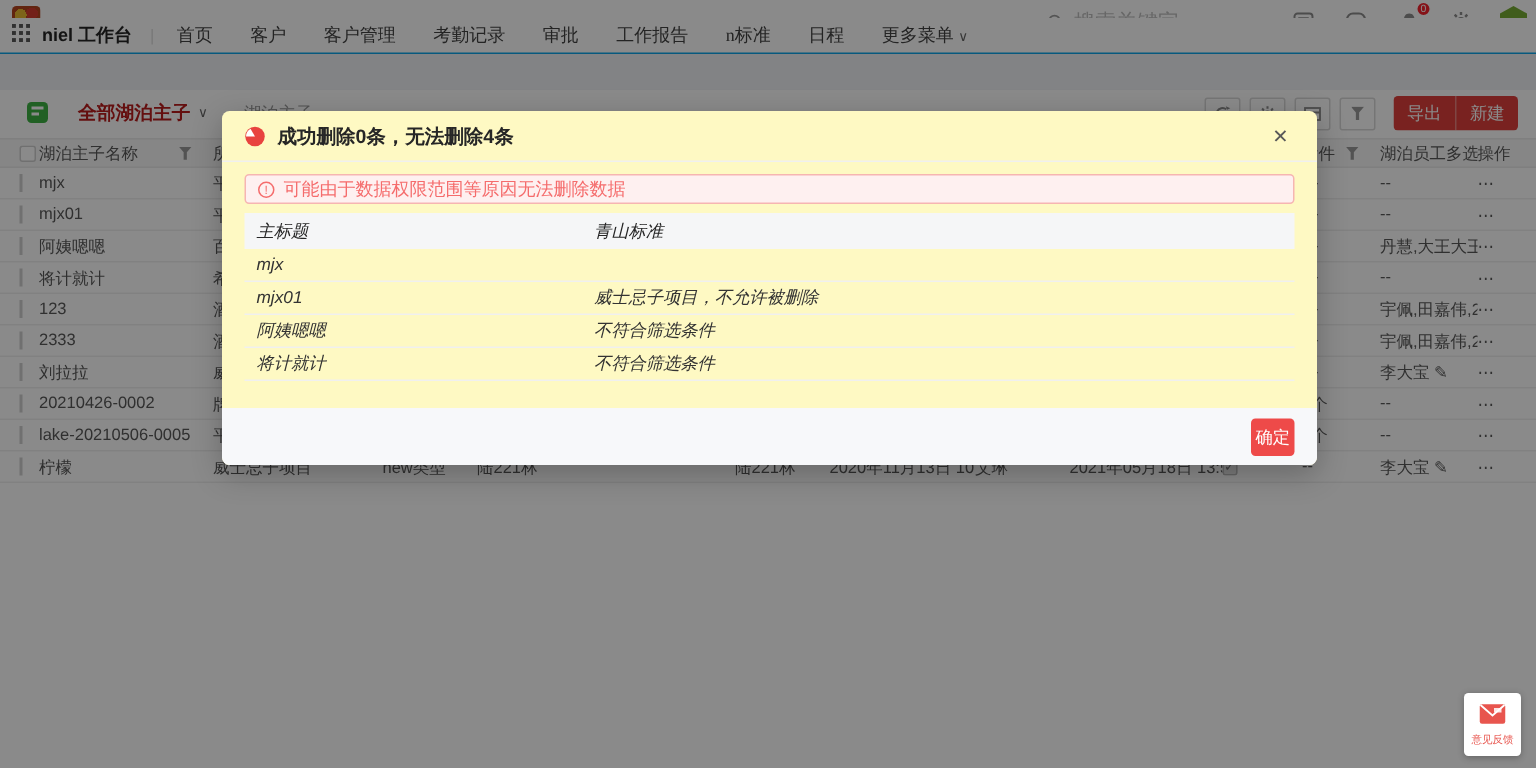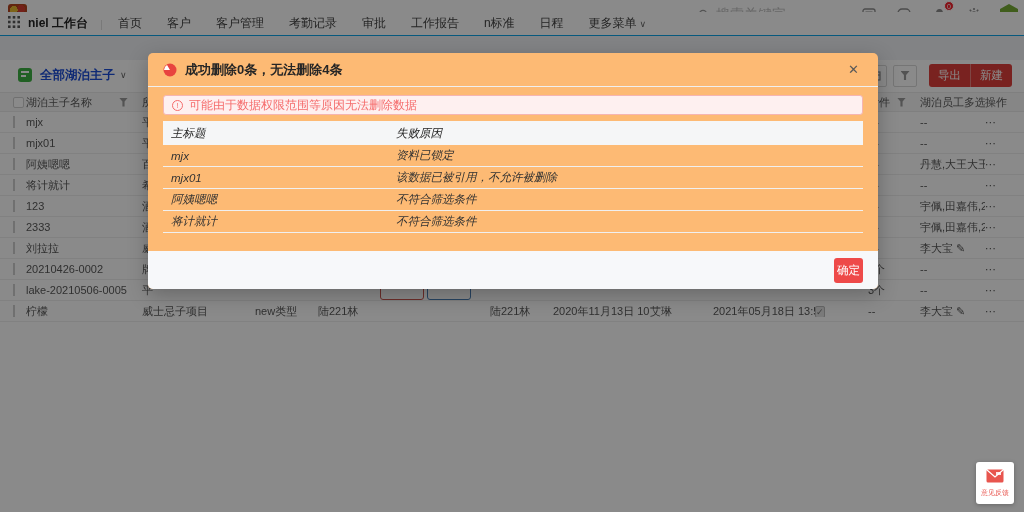--- a/index.html
+++ b/index.html
@@ -23,31 +23,31 @@
            background:#f5222d; color:#fff; font-size:7px; line-height:10px; text-align:center; border:1px solid #fff; }
   .avatar { width:18px; height:20px; background:#76ad34; clip-path:polygon(50% 0,100% 25%,100% 75%,50% 100%,0 75%,0 25%);
             display:flex; align-items:center; justify-content:center; color:#fff; font-size:8px; font-weight:bold; }
 
   
   .navbar { position:absolute; top:12px; left:0; right:0; height:24px; background:#fff; display:flex; align-items:center; border-bottom:1px solid #0ea5e9; }
   .gridico { margin-left:8px; margin-right:8px; }
   .workspace { font-weight:bold; font-size:12px; color:#262626; }
   .nav-div { color:#ddd; margin:0 10px 0 12px; font-size:11px; }
   .nav-items { display:flex; align-items:center; gap:15px; }
-  .nav-item { font-size:12px; color:#444; cursor:pointer; padding:0 5px; white-space:nowrap; }
+  .nav-item { font-size:12px; color:#444; cursor:pointer; padding:0 5px; white-space:nowrap;font-family:Liberation Serif, serif; }
   .nav-more { display:flex; align-items:center; gap:3px; }
   .caret { font-size:9px; color:#666; }
 
   
   .content { position:absolute; top:60px; left:0; right:0; bottom:0; background:#fff; }
   .toolbar { position:relative; height:30px; display:flex; align-items:center; }
   .view-icon { width:14px; height:14px; margin-left:18px; background:#3eb244; border-radius:3px; position:relative; }
   .view-icon:before { content:""; position:absolute; left:3px; top:3px; width:8px; height:2px; background:#fff; }
   .view-icon:after { content:""; position:absolute; left:3px; top:7px; width:5px; height:2px; background:#fff; }
-  .view-name { font-weight:bold; font-size:12.5px; color:#1d4ed8; margin-left:8px; }
+  .view-name { font-weight:bold; font-size:12.5px; color:#b91c1c; margin-left:20px; }
   .view-caret { margin-left:5px; }
   .view-label { margin-left:24px; color:#999; font-size:11.5px; }
   .tool-right { position:absolute; right:12px; top:4px; display:flex; align-items:center; gap:6px; }
   .icon-btn { width:24px; height:22px; border:1px solid #d9d9d9; border-radius:2px; background:#fff;
               display:flex; align-items:center; justify-content:center; color:#8c8c8c; font-size:12px; cursor:pointer; }
   .funnel { display:inline-block; width:9px; height:9px; background:#9a9a9a;
             clip-path:polygon(0 0,100% 0,62% 45%,62% 100%,38% 100%,38% 45%); }
   .red-group { display:flex; margin-left:6px; border-radius:3px; overflow:hidden; }
   .red-btn { background:#df403b; color:#fff; font-size:11.5px; padding:4px 9px; cursor:pointer; }
   .red-btn + .red-btn { border-left:1px solid rgba(255,255,255,.35); }
@@ -68,21 +68,21 @@
 
   
   .peek-btn { position:absolute; height:16px; width:44px; border-radius:3px; background:#fff; z-index:5; }
   .peek-red { left:380px; top:284px; border:1px solid #c9564f; }
   .peek-blue { left:427px; top:284px; border:1px solid #4a7fb5; }
 
   
   .overlay { position:absolute; inset:0; background:rgba(0,0,0,.46); z-index:10; }
 
   
-  .modal { position:absolute; left:148px; top:53px; width:730px; height:236px; background:#fdba74; border-radius:5px;
+  .modal { position:absolute; left:148px; top:74px; width:730px; height:236px; background:#fef9c3; border-radius:5px;
            box-shadow:0 6px 20px rgba(0,0,0,.25); z-index:20; display:flex; flex-direction:column; }
   .m-head { height:34px; display:flex; align-items:center; padding:0 15px; border-bottom:1px solid #f0f0f0; }
   .m-title { font-size:13px; font-weight:bold; color:#262626; margin-left:8px; }
   .m-close { margin-left:auto; color:#595959; font-size:13px; cursor:pointer; padding:2px 4px; }
   .m-alert { margin:8px 15px 6px 15px; height:20px; display:flex; align-items:center; gap:6px;
              background:#fef0f0; border:1px solid #f6b5b2; border-radius:3px; padding:0 8px; }
   .m-alert-icon { width:11px; height:11px; border:1px solid #f56c6c; border-radius:50%; color:#f56c6c;
                   font-size:8px; line-height:10px; text-align:center; flex:0 0 auto; }
   .m-alert-text { color:#f56c6c; font-size:12px; white-space:nowrap; overflow:hidden; }
   .m-table { margin:0 15px; }
@@ -428,30 +428,29 @@
       <span class="m-title">成功删除0条，无法删除4条</span>
       <span class="m-close">✕</span>
     </div>
     <div class="m-alert">
       <span class="m-alert-icon">!</span>
       <span class="m-alert-text">可能由于数据权限范围等原因无法删除数据</span>
     </div>
     <div class="m-table">
       <div class="m-tr m-th">
         <div>主标题</div>
-        <div>失败原因</div>
+        <div>青山标准</div>
       </div>
       <div class="m-tr">
         <div>mjx</div>
-        <div>资料已锁定</div>
         <div></div>
       </div>
       <div class="m-tr">
         <div>mjx01</div>
-        <div>该数据已被引用，不允许被删除</div>
+        <div>威士忌子项目，不允许被删除</div>
       </div>
       <div class="m-tr">
         <div>阿姨嗯嗯</div>
         <div>不符合筛选条件</div>
         <div></div>
       </div>
       <div class="m-tr">
         <div>将计就计</div>
         <div>不符合筛选条件</div>
         <div></div>

